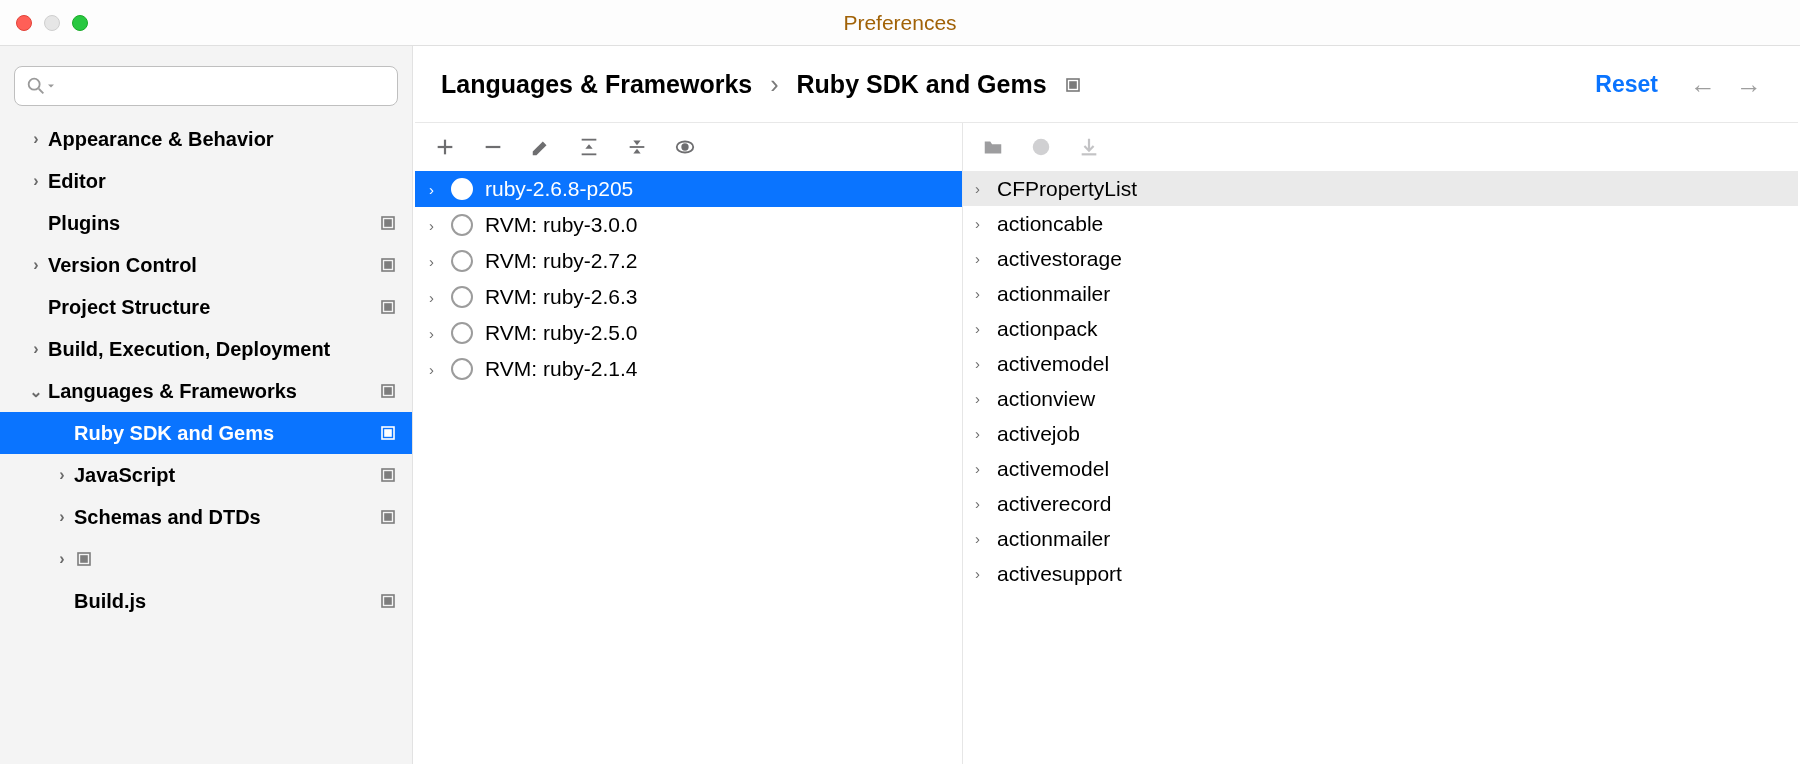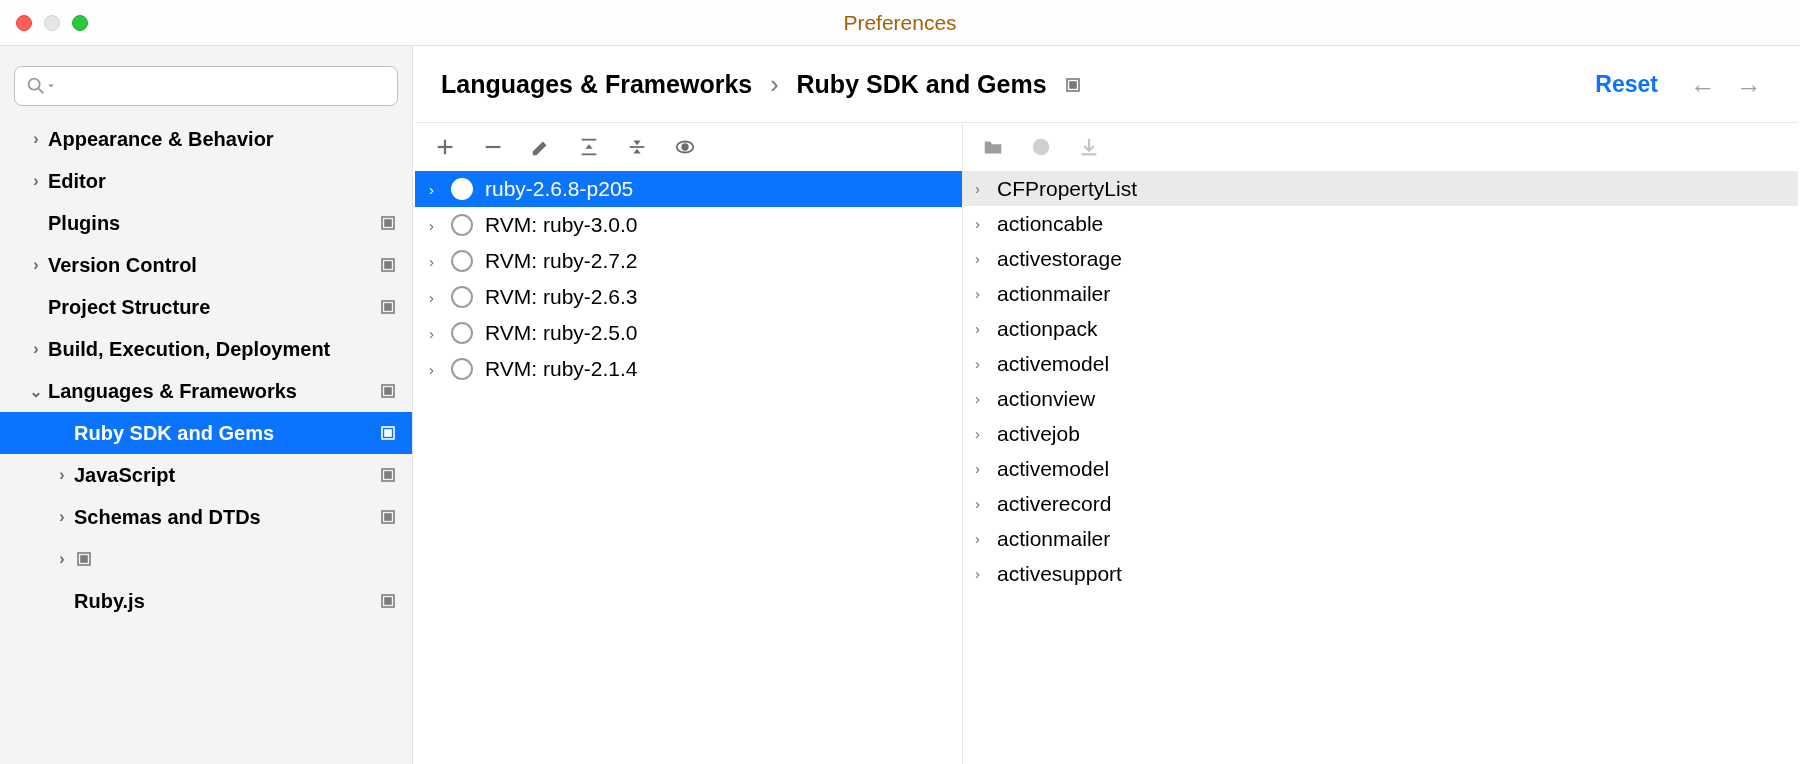--- a/index.html
+++ b/index.html
@@ -248,21 +248,21 @@
             <span class="overlay-icon">
               <svg class="overlay-svg" viewBox="0 0 16 16" fill="none" stroke="currentColor" stroke-width="1.6">
                 <rect x="2" y="2" width="12" height="12"></rect>
                 <rect x="5" y="5" width="6" height="6" fill="currentColor"></rect>
               </svg>
             </span>
           </div>
           <div class="row">
             <span class="spacer" style="width:50px"></span>
             <span class="arrow"></span>
-            <span class="label">Ruby.js</span>
+            <span class="label">Build.js</span>
             <span class="overlay-icon">
               <svg class="overlay-svg" viewBox="0 0 16 16" fill="none" stroke="currentColor" stroke-width="1.6">
                 <rect x="2" y="2" width="12" height="12"></rect>
                 <rect x="5" y="5" width="6" height="6" fill="currentColor"></rect>
               </svg>
             </span>
           </div>
         </div>
     </div>
 

